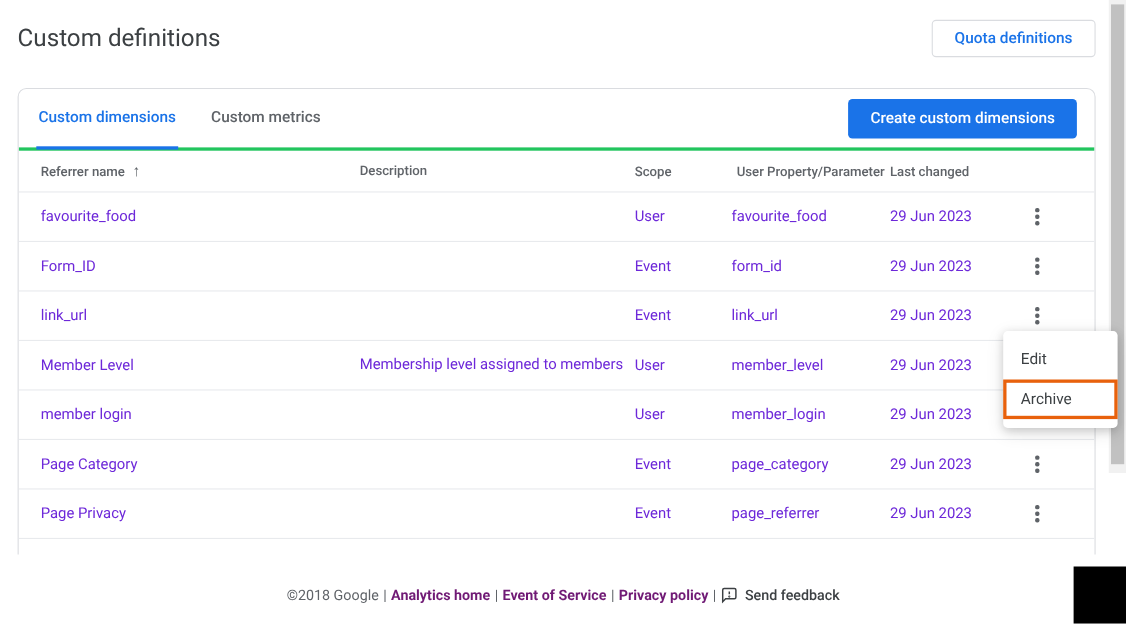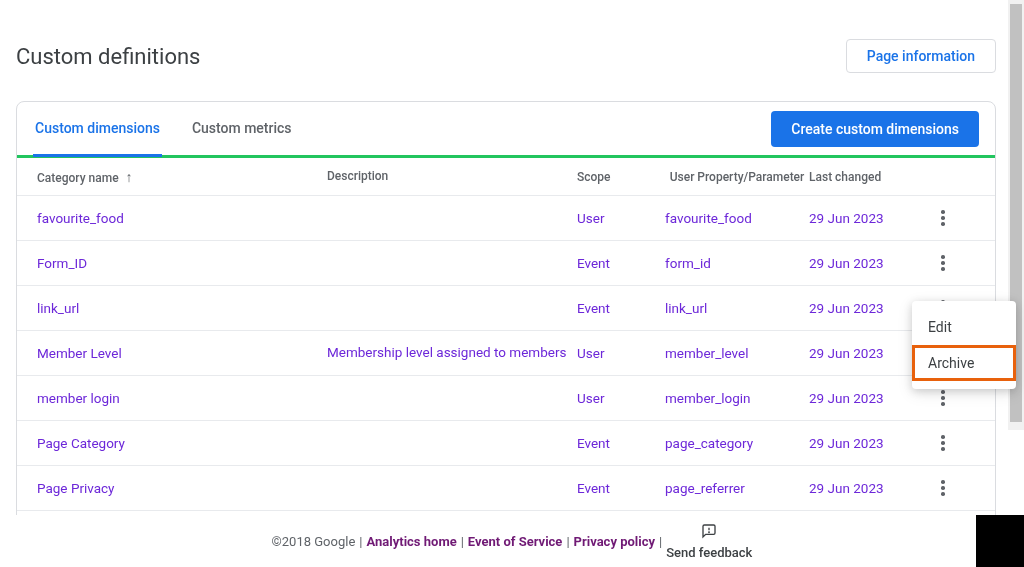--- a/index.html
+++ b/index.html
@@ -27,21 +27,20 @@
     top: 4px;
     width: 12px;
     height: 418px;
     background: #c1c1c1;
     border-radius: 0;
   }
   .page {
     padding: 18px 28px 0 16px;
     height: 504px;
     overflow: hidden;
-    margin-top: 21px;
   }
   .header {
     display: flex;
     justify-content: space-between;
     align-items: center;
     margin-bottom: 28px;
   }
   .page-title {
     font-size: 22px;
     font-weight: 400;
@@ -172,21 +171,20 @@
   }
   .footer a { color: #701a75; text-decoration: none; cursor: pointer; font-weight: bold; }
   .footer .sep { color: #5f6368; }
   .feedback {
     display: inline-flex;
     align-items: center;
     gap: 6px;
     color: #3c4043;
     font-weight: 500;
     cursor: pointer;
-    flex-direction: column;
   }
   .feedback svg { width: 16px; height: 16px; }
   .blackbox {
     position: absolute;
     right: 0;
     bottom: 0;
     width: 48px;
     height: 52px;
     background: #000;
   }
@@ -194,34 +192,34 @@
 </head>
 <body>
 
 <div class="scroll-track">
   <div class="scroll-thumb"></div>
 </div>
 
 <div class="page">
   <div class="header">
     <h1 class="page-title">Custom definitions</h1>
-    <button class="quota-btn">Page information</button>
+    <button class="quota-btn">Quota definitions</button>
   </div>
 
   <div class="card">
     <div class="tabs-row">
       <div class="tab active">Custom dimensions</div>
       <div class="tab">Custom metrics</div>
       <div class="spacer"></div>
       <button class="create-btn">Create custom dimensions</button>
     </div>
 
     <div class="thead">
       <div class="col-name">
-        <span>Category name</span>
+        <span>Referrer name</span>
         <span class="sort-icon">↑</span>
       </div>
       <div class="col-desc">Description</div>
       <div class="col-scope">Scope</div>
       <div class="col-param">User Property/Parameter</div>
       <div class="col-date">Last changed</div>
       <div class="col-actions"></div>
     </div>
 
     <div id="tbody">

